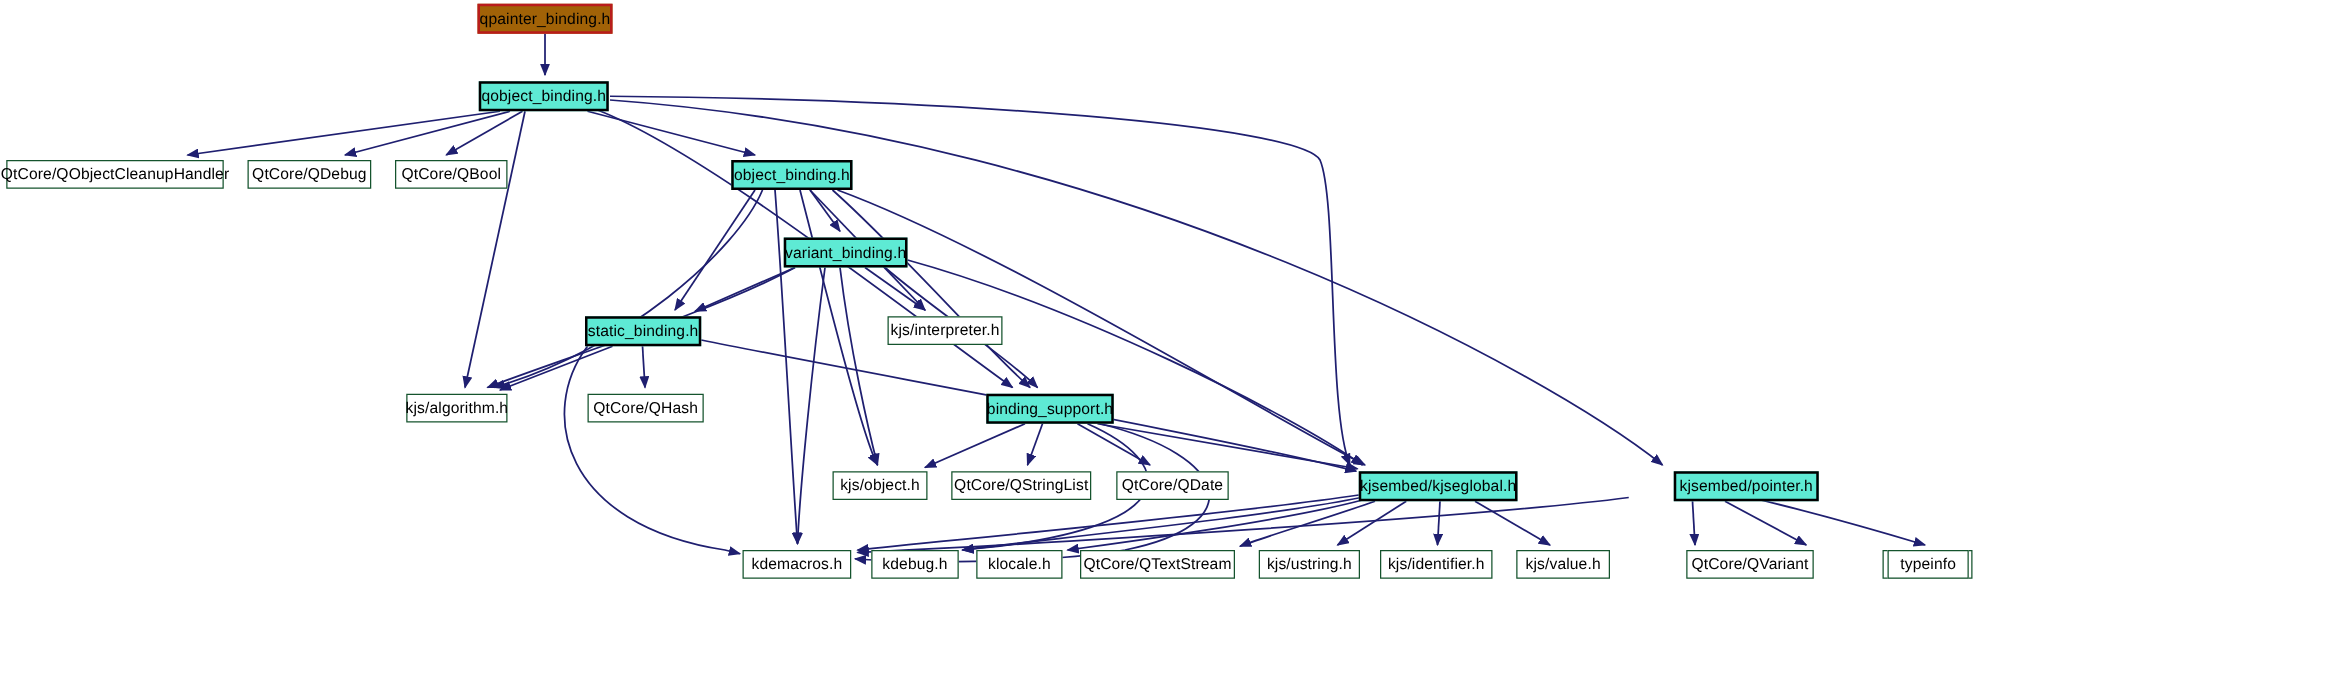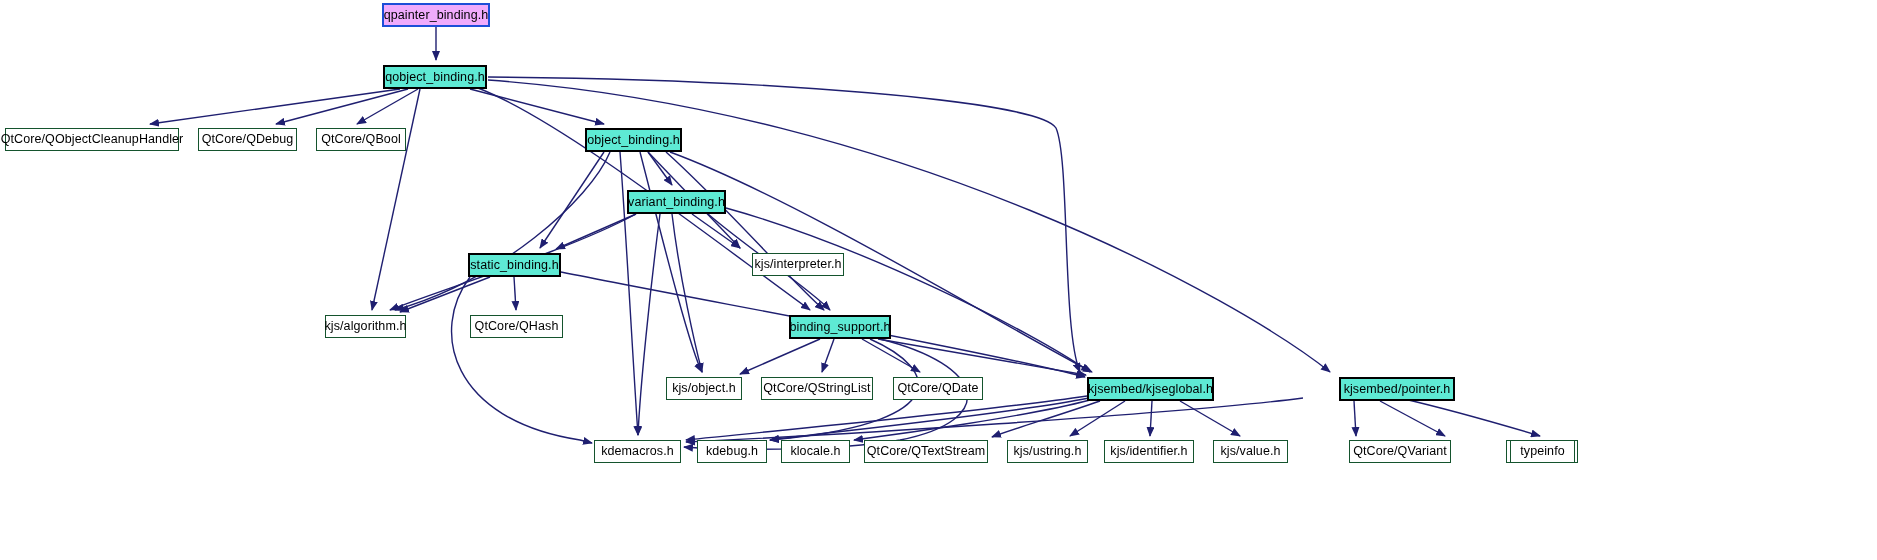--- a/index.html
+++ b/index.html
@@ -33,22 +33,22 @@
     justify-content: center;
     background: #ffffff;
     border: 1px solid #14532d;
     color: #000000;
     font-size: 12.5px;
     line-height: 1;
     white-space: nowrap;
     letter-spacing: 0.1px;
   }
   .node.current {
-    background: #f0abfc;
-    border: 2px solid #1d4ed8;
+    background: #a16207;
+    border: 2px solid #b91c1c;
   }
   .node.header {
     border: 2px solid #000000;
     background: #5eead4;
   }
 </style>
 </head>
 <body>
 
 <div id="graph">
@@ -108,21 +108,21 @@
   </svg>
   <div id="node-layer">
       <div class="node current" style="left: 382px; top: 3px; width: 108px; height: 24px;">qpainter_binding.h</div>
       <div class="node header" style="left: 383px; top: 65px; width: 104px; height: 24px;">qobject_binding.h</div>
       <div class="node" style="left: 5px; top: 128px; width: 174px; height: 23px;">QtCore/QObjectCleanupHandler</div>
       <div class="node" style="left: 198px; top: 128px; width: 99px; height: 23px;">QtCore/QDebug</div>
       <div class="node" style="left: 316px; top: 128px; width: 90px; height: 23px;">QtCore/QBool</div>
       <div class="node header" style="left: 585px; top: 128px; width: 97px; height: 24px;">object_binding.h</div>
       <div class="node header" style="left: 627px; top: 190px; width: 99px; height: 24px;">variant_binding.h</div>
       <div class="node header" style="left: 468px; top: 253px; width: 93px; height: 24px;">static_binding.h</div>
-      <div class="node" style="left: 710px; top: 253px; width: 92px; height: 23px; margin-left: 42px;">kjs/interpreter.h</div>
+      <div class="node" style="left: 710px; top: 253px; width: 92px; height: 23px;">kjs/interpreter.h</div>
       <div class="node" style="left: 325px; top: 315px; width: 81px; height: 23px;">kjs/algorithm.h</div>
       <div class="node" style="left: 470px; top: 315px; width: 93px; height: 23px;">QtCore/QHash</div>
       <div class="node header" style="left: 789px; top: 315px; width: 102px; height: 24px;">binding_support.h</div>
       <div class="node" style="left: 666px; top: 377px; width: 76px; height: 23px;">kjs/object.h</div>
       <div class="node" style="left: 761px; top: 377px; width: 112px; height: 23px;">QtCore/QStringList</div>
       <div class="node" style="left: 893px; top: 377px; width: 90px; height: 23px;">QtCore/QDate</div>
       <div class="node header" style="left: 1087px; top: 377px; width: 127px; height: 24px;">kjsembed/kjseglobal.h</div>
       <div class="node header" style="left: 1303px; top: 377px; width: 116px; height: 24px; margin-left: 36px;">kjsembed/pointer.h</div>
       <div class="node" style="left: 594px; top: 440px; width: 87px; height: 23px;">kdemacros.h</div>
       <div class="node" style="left: 697px; top: 440px; width: 70px; height: 23px;">kdebug.h</div>

